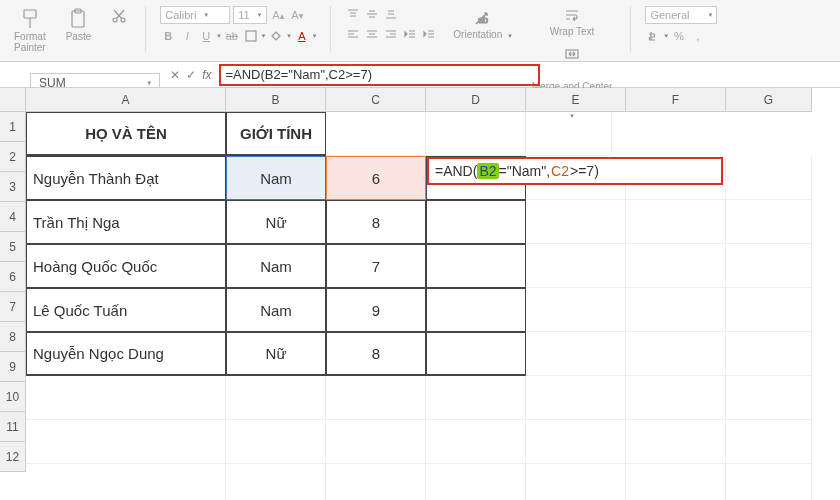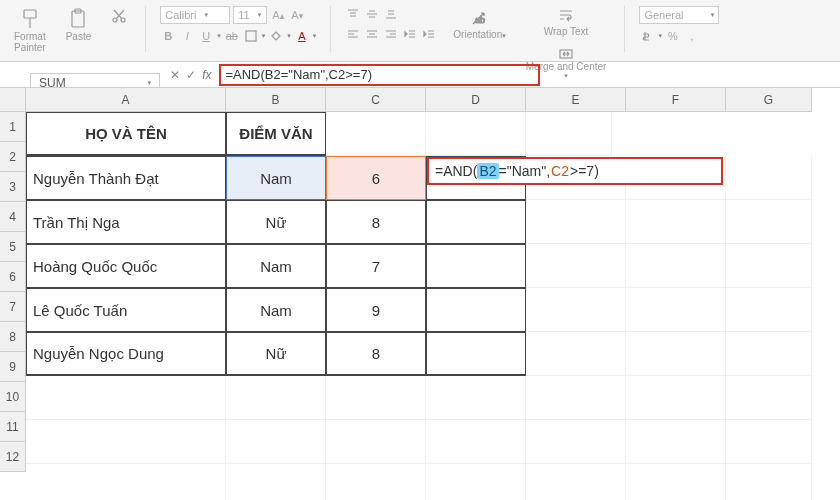--- a/index.html
+++ b/index.html
@@ -43,21 +43,21 @@
   
   
   .bhdr { font-weight: bold; text-align: center; justify-content: center; border: 1px solid #444; border-bottom: 2px solid #444; }
   .bcell { border: 1px solid #444; }
   .center { justify-content: center; }
   
   .cell.selB { background: #e8eef7; border: 1px solid #4472c4; }
   .cell.selC { background: #fbe4e0; border: 1px solid #ed7d31; }
   
   .formula-cell { position: absolute; left: 0; top: 0; height: 28px; background: #fff; border: 2px solid #d93025; padding: 6px 6px; display: flex; align-items: center; font-size: 14px; z-index: 5; white-space: nowrap; width: 296px; }
-  .tok-b { background: #7dd3fc; color: #1f4e79; padding: 0 2px; border-radius: 2px; }
+  .tok-b { background: #84cc16; color: #1f4e79; padding: 0 2px; border-radius: 2px; }
   .tok-c { color: #c55a11; padding: 0 1px; }
 </style>
 </head>
 <body>
 
 <div class="ribbon">
   <div class="ribbon-btn">
     <svg width="20" height="22">
         <rect x="4" y="2" width="12" height="8" rx="1"></rect>
         <path d="M10 10 v10"></path>
@@ -163,46 +163,46 @@
           </svg>
         </span>
     </div>
   </div>
 
   <div class="ribbon-btn">
     <svg width="20" height="20">
         <path d="M3 16 L14 5 M14 5 l-3 0 M14 5 l0 3" stroke="#888"></path>
         <text x="5" y="15" font-size="9" fill="#888">ab</text>
       </svg>
-    <span style="display:flex;align-items:flex-end;gap:0">
+    <span style="display:flex;align-items:flex-end;gap:6px">
         <span>Orientation</span>
         <span class="chev">▾</span>
       </span>
   </div>
 
   <div class="font-box" style="gap:6px">
     <div class="ribbon-btn inline" style="gap:4px">
       <svg width="14" height="14">
           <path d="M1 3h12M1 7h9a2 2 0 010 4h-2m0 0l2-2m-2 2l2 2M1 11h4"></path>
         </svg>
       <span>Wrap Text</span>
     </div>
-    <div class="ribbon-btn inline" style="gap:0">
+    <div class="ribbon-btn inline" style="gap:20px">
       <svg width="14" height="14">
           <rect x="1" y="3" width="12" height="8"></rect>
           <path d="M4 7h6M4 7l2-2M4 7l2 2M10 7l-2-2M10 7l-2 2"></path>
         </svg>
       <span>Merge and Center</span>
         <span class="chev">▾</span>
     </div>
   </div>
   <div class="sep"></div>
 
   <div class="font-box">
-    <div class="dd" style="width:80px">
+    <div class="dd" style="width:72px">
         <span>General</span>
         <span class="chev" style="margin-left:auto">▾</span>
       </div>
     <div class="font-row">
       <span class="mini-btn">
           <svg width="12" height="12">
             <path d="M4 2v8M2 4h5a2 2 0 010 3H3a2 2 0 000 3h5"></path>
           </svg>
         </span>
         <span class="chev">▾</span>
@@ -249,21 +249,21 @@
       <div class="col-h cB">B</div>
       <div class="col-h cC">C</div>
       <div class="col-h cD">D</div>
       <div class="col-h cE">E</div>
       <div class="col-h cF">F</div>
       <div class="col-h cG">G</div>
     </div>
 
     <div class="cells-row">
       <div class="cell cA bhdr">HỌ VÀ TÊN</div>
-      <div class="cell cC bhdr">ĐIỂM VĂN</div>
+      <div class="cell cB bhdr">GIỚI TÍNH</div>
       <div class="cell cE"></div>
       <div class="cell cF"></div>
       <div class="cell cG"></div>
     </div>
 
     <div class="cells-row">
       <div class="cell cA bcell">Nguyễn Thành Đạt</div>
       <div class="cell cB bcell center selB">Nam</div>
       <div class="cell cC bcell center selC">6</div>
       <div class="cell cD bcell" style="position:relative;overflow:visible">

